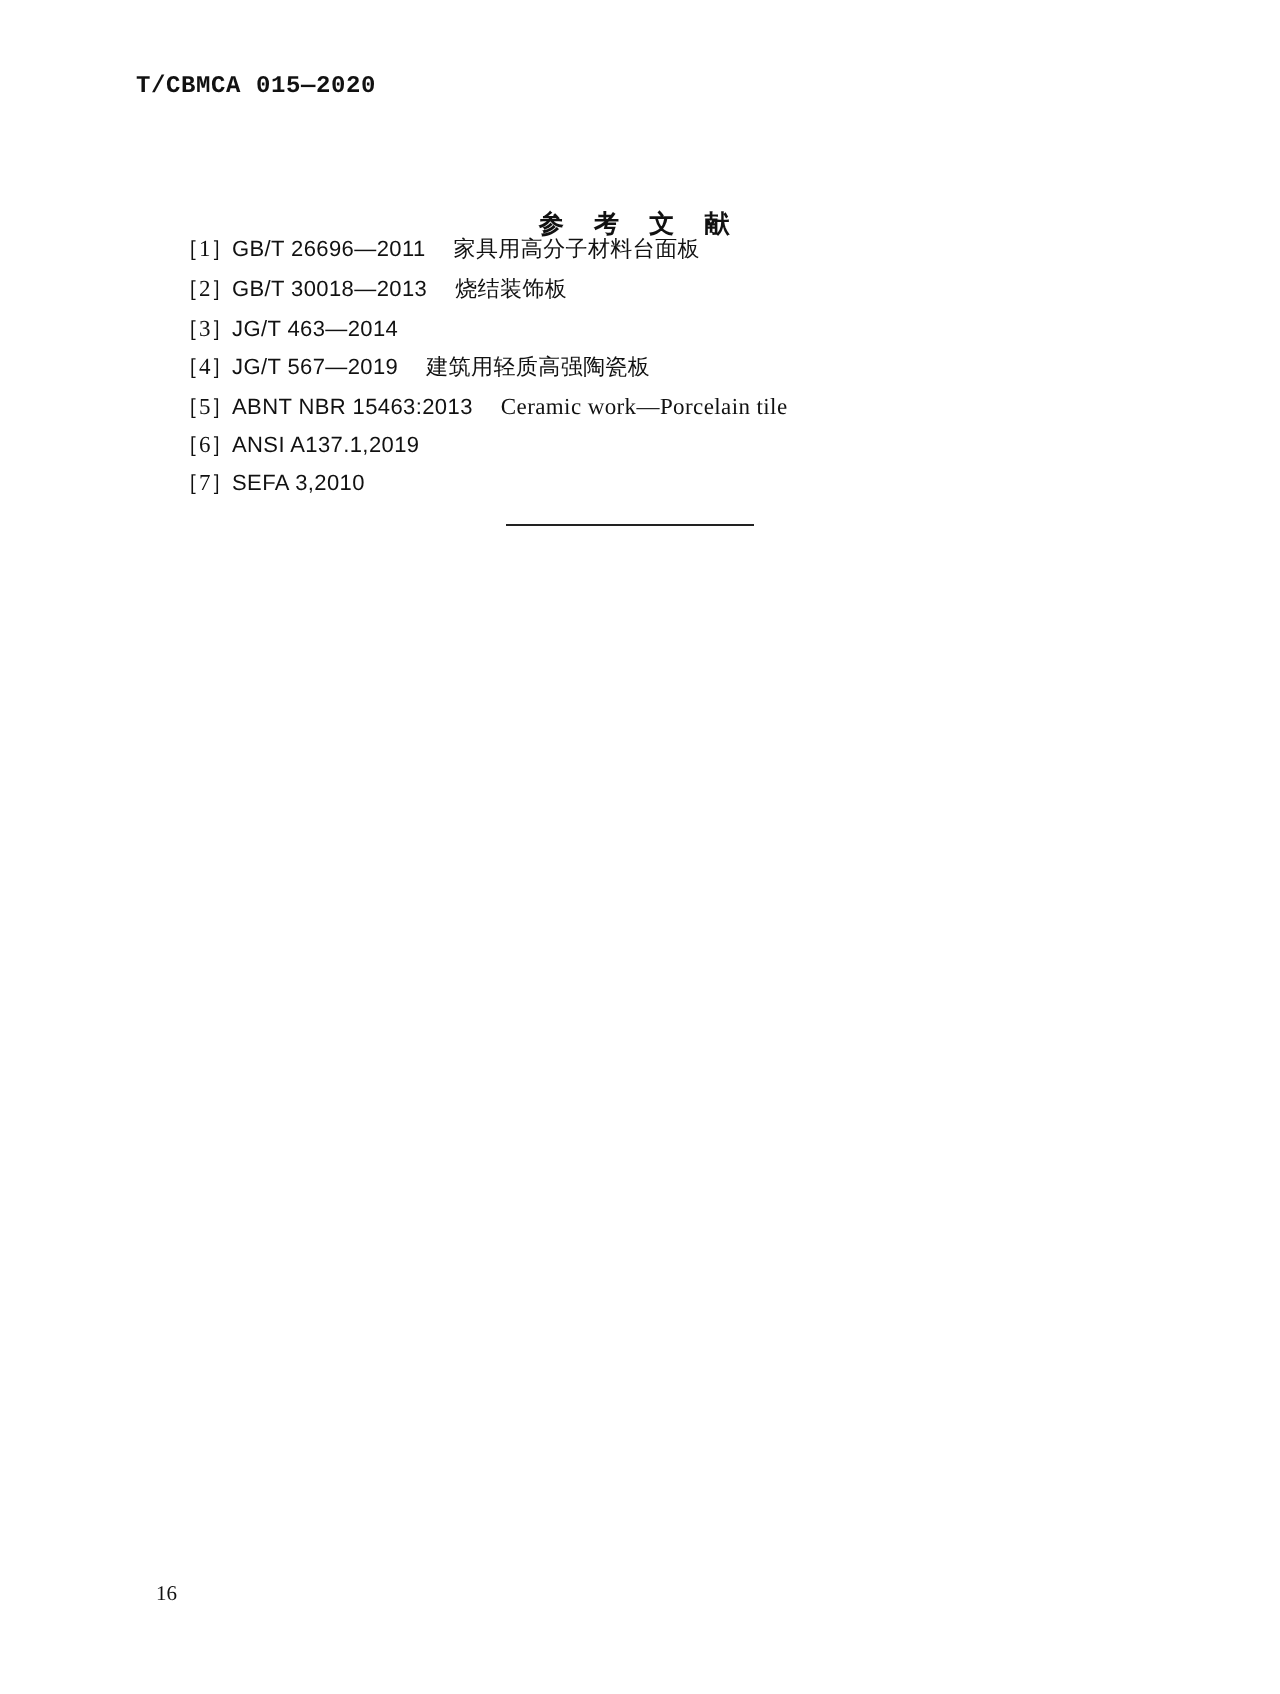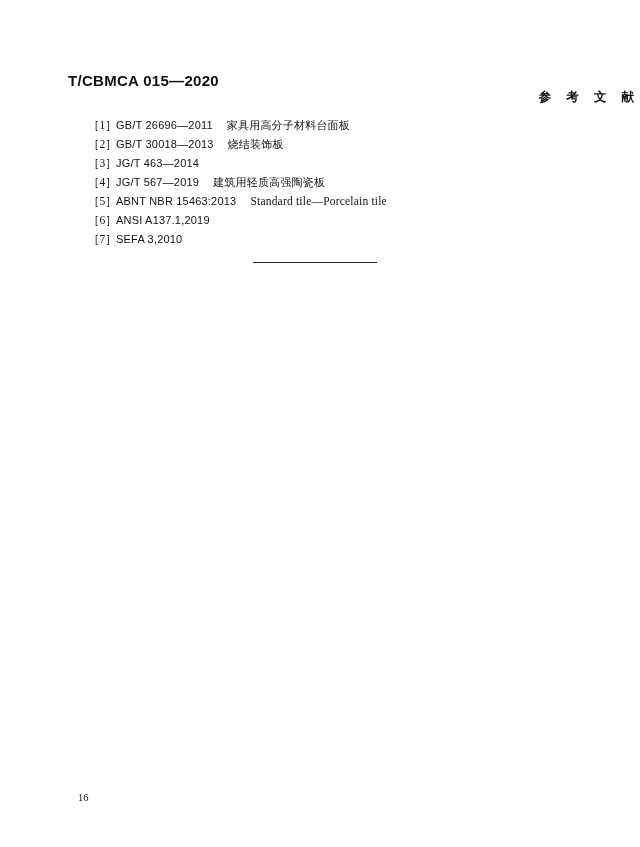--- a/index.html
+++ b/index.html
@@ -21,35 +21,34 @@
     width: 640px;
     height: 847px;
     box-sizing: border-box;
   }
 
   
   .header {
     position: absolute;
     top: 36px;
     left: 68px;
-    font-family: Liberation Sans, sans-serif;
-    font-size: 15px;
+    font-family: Liberation Mono, monospace;
+    font-size: 12px;
     font-weight: bold;
     letter-spacing: 0.3px;
     color: #111;
-    margin-top: 36px;
   }
 
   
   .section-title {
     position: absolute;
-    top: 89px;
+    top: 104px;
     left: 0;
     width: 640px;
-    text-align: right;
+    text-align: center;
     font-family: "Liberation Serif", serif;
     font-size: 12.5px;
     font-weight: bold;
     color: #111;
   }
   .section-title span.ch {
     letter-spacing: 6px;
   }
 
   
@@ -81,21 +80,21 @@
   .ref-gap {
     display: inline-block;
     width: 14px;
   }
   .ref-title {
     font-family: "Liberation Serif", serif;
     font-size: 11.5px;
     letter-spacing: 0.2px;
   }
   .ref-title.cn {
-    font-family: Liberation Serif, serif;
+    font-family: Liberation Mono, monospace;
     font-size: 11px;
   }
 
   
   .end-rule {
     position: absolute;
     top: 262px;
     left: 253px;
     width: 124px;
     height: 0;
@@ -144,21 +143,21 @@
       <div class="ref-item">
         <span class="ref-num">［4］</span>
         <span class="ref-code">JG/T 567—2019</span>
         <span class="ref-gap"></span>
         <span class="ref-title cn">建筑用轻质高强陶瓷板</span>
       </div>
       <div class="ref-item">
         <span class="ref-num">［5］</span>
         <span class="ref-code">ABNT NBR 15463:2013</span>
         <span class="ref-gap"></span>
-        <span class="ref-title">Standard tile—Porcelain tile</span>
+        <span class="ref-title">Ceramic work—Porcelain tile</span>
       </div>
       <div class="ref-item">
         <span class="ref-num">［6］</span>
         <span class="ref-code">ANSI A137.1,2019</span>
         <span class="ref-gap"></span>
       </div>
       <div class="ref-item">
         <span class="ref-num">［7］</span>
         <span class="ref-code">SEFA 3,2010</span>
         <span class="ref-gap"></span>

